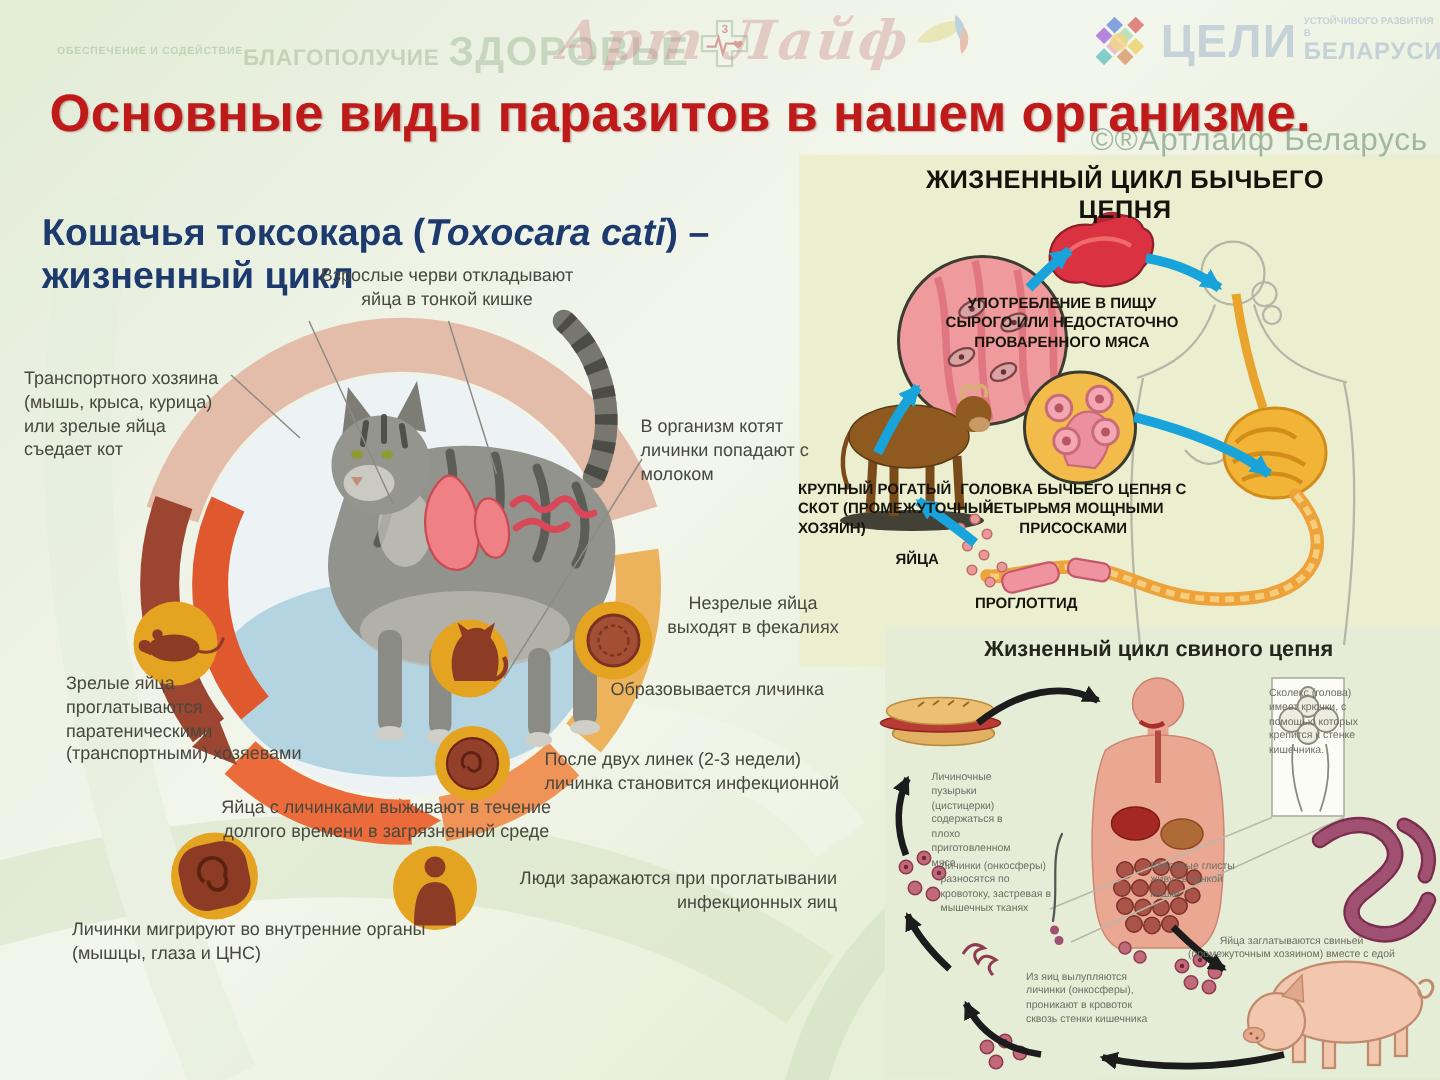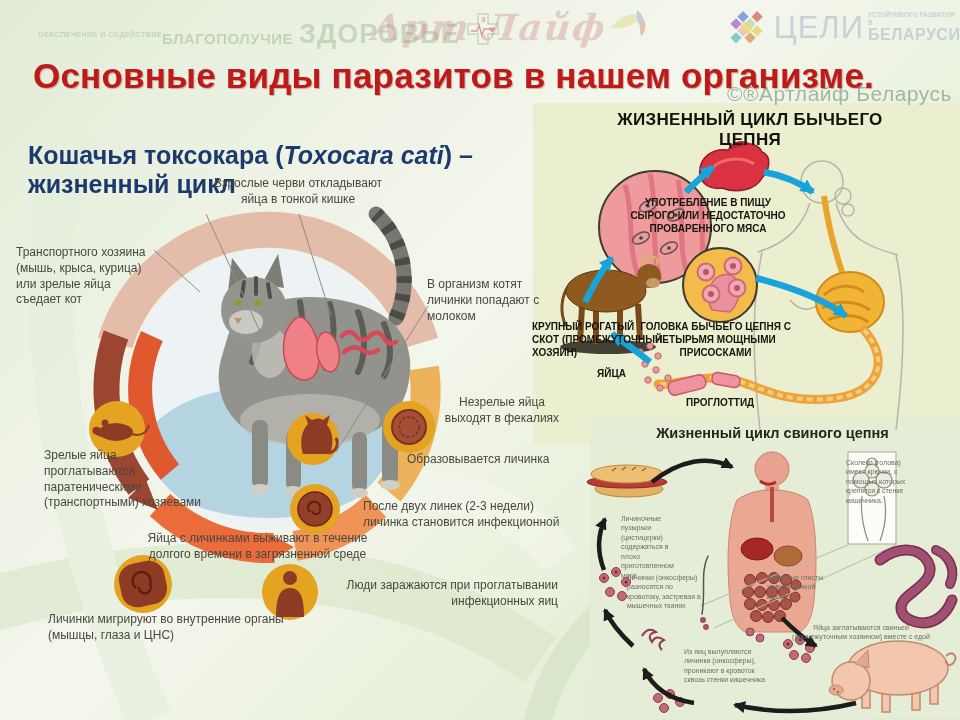--- a/index.html
+++ b/index.html
@@ -9,21 +9,21 @@
   svg.art{position:absolute;left:0;top:0;}
   
   .logo-left{position:absolute;left:38px;top:12px;display:flex;align-items:flex-end;gap:6px;opacity:.5;}
   .ll-col{display:flex;flex-direction:row;line-height:1;}
   .ll-tag{font-size:7px;font-weight:bold;color:#9db896;letter-spacing:.5px;}
   .ll-mid{font-size:15px;font-weight:bold;color:#9db896;letter-spacing:.5px;}
   .ll-big{font-size:27px;font-weight:bold;color:#a3bd9b;letter-spacing:1px;line-height:.9;}
   .logo-center{position:absolute;left:372px;top:6px;opacity:.38;display:flex;align-items:flex-start;}
   .lc-script{font-family:"DejaVu Serif",serif;font-style:italic;font-weight:bold;font-size:36px;color:#cf8b8b;transform:skewX(-6deg);letter-spacing:2px;}
   .logo-right{position:absolute;left:722px;top:4px;display:flex;align-items:center;gap:4px;opacity:.6;}
-  .lr-word{font-size:31px;font-weight:normal;color:#a9bdd0;letter-spacing:1px;}
+  .lr-word{font-size:31px;font-weight:bold;color:#a9bdd0;letter-spacing:1px;}
   .lr-col{display:flex;flex-direction:column;line-height:1.15;}
   .lr-tag{font-size:6.5px;font-weight:bold;color:#a9bdd0;}
   .lr-region{font-size:16px;font-weight:bold;color:#a9bdd0;letter-spacing:.5px;}
   .wm{position:absolute;right:8px;top:82px;font-size:21px;color:#94ad93;opacity:.85;letter-spacing:.5px;}
   
   .main-title{position:absolute;left:33px;top:56px;width:910px;font-size:35px;font-weight:bold;color:#bf1a1a;
     letter-spacing:.2px;text-shadow:1px 1px 1px rgba(110,10,10,.3);}
   .cat-title{position:absolute;left:28px;top:141px;width:510px;font-size:25px;font-weight:bold;color:#1c3a6e;}
   .beef-title{position:absolute;left:585px;top:110px;width:330px;text-align:center;
     font-size:17px;font-weight:bold;color:#14140d;letter-spacing:.3px;}
@@ -43,21 +43,21 @@
   .cl7{left:318px;top:578px;width:240px;text-align:right;}
   .cl8{left:135px;top:531px;width:245px;text-align:center;}
   .cl9{left:48px;top:612px;width:250px;}
   .cl10{left:44px;top:448px;width:160px;}
   .bl0{left:542px;top:147px;width:92px;}
   .bl1{left:622px;top:196px;width:172px;text-align:center;}
   .bl2{left:836px;top:160px;width:118px;}
   .bl3{left:532px;top:320px;width:132px;}
   .bl4{left:638px;top:320px;width:155px;text-align:center;}
   .bl5{left:597px;top:367px;width:60px;}
-  .bl6{left:650px;top:396px;width:110px;margin-left:36px;}
+  .bl6{left:650px;top:396px;width:110px;}
   .pl0{left:846px;top:458px;width:76px;}
   .pl1{left:621px;top:514px;width:68px;}
   .pl2{left:627px;top:573px;width:76px;}
   .pl3{left:767px;top:573px;width:58px;}
   .pl4{left:790px;top:623px;width:142px;text-align:center;}
   .pl5{left:684px;top:647px;width:90px;}
 </style>
 </head>
 <body>
 

